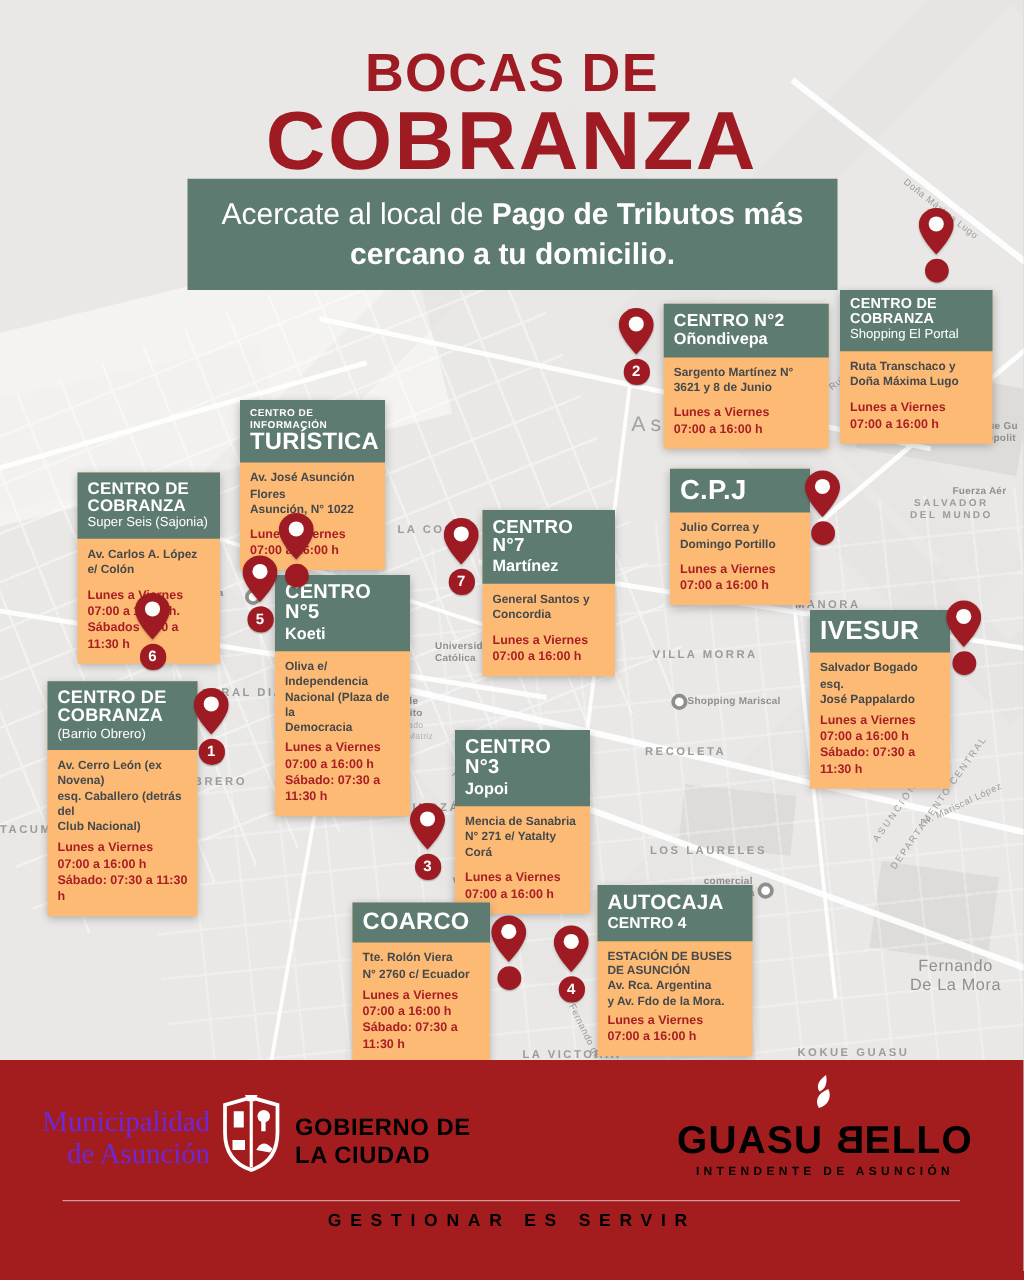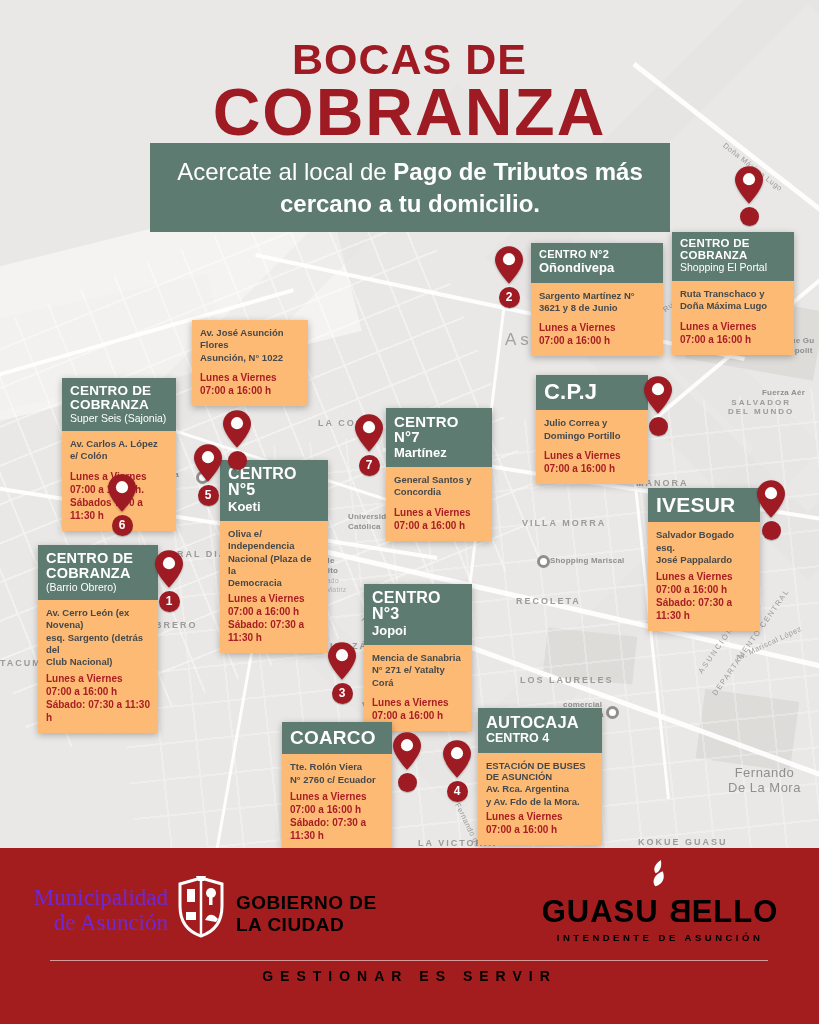--- a/index.html
+++ b/index.html
@@ -232,21 +232,21 @@
   <div class="pin" style="left:442px;top:740px;">
     <svg width="28" height="38" viewBox="0 0 24 32">
         <path d="M12 0C5.4 0 0 5.2 0 11.6 0 20 12 32 12 32s12-12 12-20.4C24 5.2 18.6 0 12 0z" fill="#9e1b24"></path>
         <circle cx="12" cy="11" r="5.2" fill="#fdfdfc"></circle>
       </svg>
     <div class="badge">4</div>
   </div>
 
   <div class="card" style="left:531px;top:243px;width:132px;">
     <div class="card-head">
-      <div class="card-name" style="font-size:11px;">CENTRO N°2</div>
+      <div class="card-name" style="font-size:14px;">CENTRO N°2</div>
       <div class="card-sub bold">Oñondivepa</div>
     </div>
     <div class="card-body">
       <div class="card-address">Sargento Martínez N°
 3621 y 8 de Junio</div>
       <div class="card-hours">Lunes a Viernes
 07:00 a 16:00 h</div>
     </div>
   </div>
 
@@ -258,20 +258,24 @@
     </div>
     <div class="card-body">
       <div class="card-address">Ruta Transchaco y
 Doña Máxima Lugo</div>
       <div class="card-hours">Lunes a Viernes
 07:00 a 16:00 h</div>
     </div>
   </div>
 
   <div class="card" style="left:192px;top:320px;width:116px;">
+    <div class="card-head">
+      <div class="card-tag">CENTRO DE INFORMACIÓN</div>
+      <div class="card-name" style="font-size:19px;">TURÍSTICA</div>
+    </div>
     <div class="card-body">
       <div class="card-address">Av. José Asunción Flores
 Asunción, N° 1022</div>
       <div class="card-hours">Lunes a Viernes
 07:00 a 16:00 h</div>
     </div>
   </div>
 
   <div class="card" style="left:62px;top:378px;width:114px;">
     <div class="card-head">
@@ -342,21 +346,21 @@
   </div>
 
   <div class="card" style="left:38px;top:545px;width:120px;">
     <div class="card-head">
       <div class="card-name" style="font-size:14.5px;">CENTRO DE
 COBRANZA</div>
       <div class="card-sub">(Barrio Obrero)</div>
     </div>
     <div class="card-body">
       <div class="card-address">Av. Cerro León (ex Novena)
-esq. Sargento (detrás del
+esq. Caballero (detrás del
 Club Nacional)</div>
       <div class="card-hours" style="margin-top:3px;">Lunes a Viernes
 07:00 a 16:00 h
 Sábado: 07:30 a 11:30 h</div>
     </div>
   </div>
 
   <div class="card" style="left:364px;top:584px;width:108px;">
     <div class="card-head">
       <div class="card-name" style="font-size:16px;">CENTRO N°3</div>

